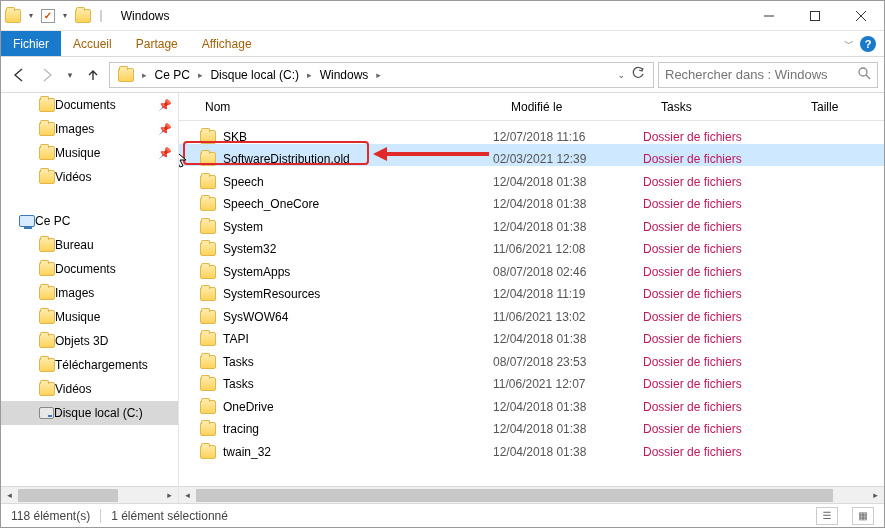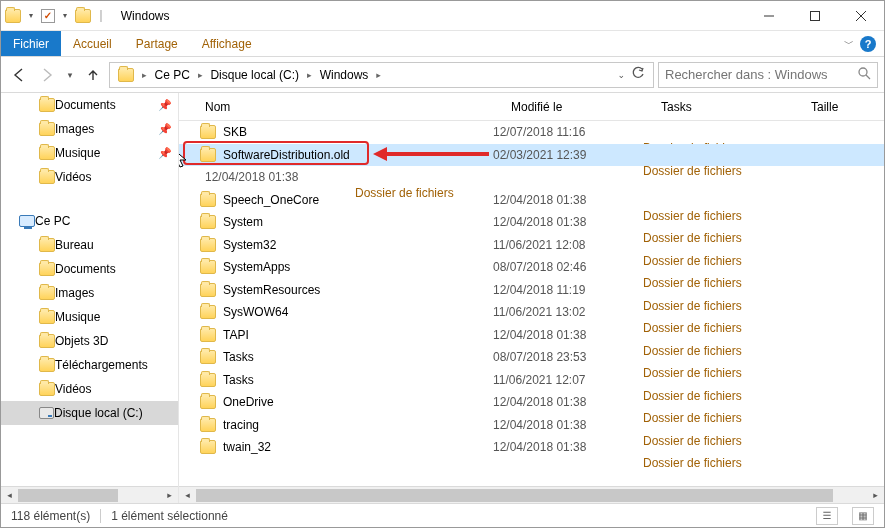--- a/index.html
+++ b/index.html
@@ -47,28 +47,28 @@
   .hscroll .thumb { position:absolute; left:0; top:2px; height:13px; width:70%; background:#c8c8c8; }
   .hscroll .arrow { width:17px; height:17px; display:flex; align-items:center; justify-content:center; color:#555; font-size:9px;}
   .listview { flex:1; display:flex; flex-direction:column; min-width:0; }
   .listhead { height: 28px; display:flex; align-items:center; border-bottom: 1px solid #e5e5e5; padding-left: 20px; color:#000000; position:relative; }
   .listhead .hcol { padding: 0 6px; }
   .c-name { flex: 0 0 306px; }
   .c-mod  { flex: 0 0 150px; }
   .c-type { flex: 0 0 150px; }
   .c-size { flex: 1; text-align:left; padding-right:20px; }
   .listrows { flex:1; overflow:hidden; }
-  .row { height: 22.5px; display:flex; align-items:center; padding-left: 20px; color:#000; position:relative; }
+  .row { height: 22.5px; display:flex; align-items:flex-end; padding-left: 20px; color:#000; position:relative; }
   .row.selected { background:#cde8ff; }
   .row .cell { padding: 0 6px; white-space:nowrap; overflow:hidden; text-overflow:ellipsis; }
   .row .ic { width:18px; display:flex; align-items:center; justify-content:center; flex-shrink:0;}
   .row .c-name-cell { flex: 0 0 288px; display:flex; align-items:center; gap:6px; }
   .row .nm { flex:1; overflow:hidden; text-overflow:ellipsis; }
   .row .c-mod  { color:#555; }
-  .row .c-type { color:#a16207;margin-top:32px; }
+  .row .c-type { color:#be185d;margin-top:32px; }
   .annot-box { position:absolute; border:2.5px solid #e02a2a; border-radius:4px; pointer-events:none; }
   .annot-arrow { position:absolute; pointer-events:none; }
   .cursor-img { position:absolute; pointer-events:none; }
   .statusbar { height: 24px; border-top: 1px solid #dadada; display:flex; align-items:center; padding: 0 10px; gap: 10px; color:#444; }
   .statusbar .divider { width:1px; height:14px; background:#ccc; }
   .statusbar .grow { flex:1; }
   .viewbtn { width:22px; height:18px; border:1px solid #ccc; margin-left:4px; display:flex; align-items:center; justify-content:center; color:#666; font-size:10px;}
   .drop-caret { font-size:8px; padding:0 4px; color:#555;}
   .qat-check { width:14px; height:14px; border:1px solid #999; display:inline-flex; align-items:center; justify-content:center; color:#d04a00; font-size:10px; font-weight:bold;}
 </style>
@@ -255,20 +255,26 @@
             <span class="ic">
               <span class="folder-glyph"></span>
             </span>
             <span class="nm">SoftwareDistribution.old</span>
           </div>
           <div class="cell c-mod">02/03/2021 12:39</div>
           <div class="cell c-type">Dossier de fichiers</div>
           <div class="cell c-size"></div>
         </div>
         <div class="row">
+          <div class="c-name-cell">
+            <span class="ic">
+              <span class="folder-glyph"></span>
+            </span>
+            <span class="nm">Speech</span>
+          </div>
           <div class="cell c-mod">12/04/2018 01:38</div>
           <div class="cell c-type">Dossier de fichiers</div>
           <div class="cell c-size"></div>
         </div>
         <div class="row">
           <div class="c-name-cell">
             <span class="ic">
               <span class="folder-glyph"></span>
             </span>
             <span class="nm">Speech_OneCore</span>

